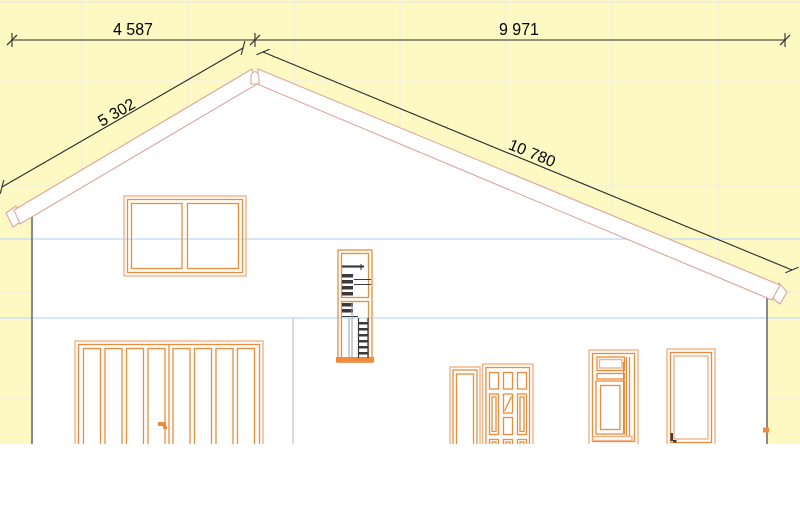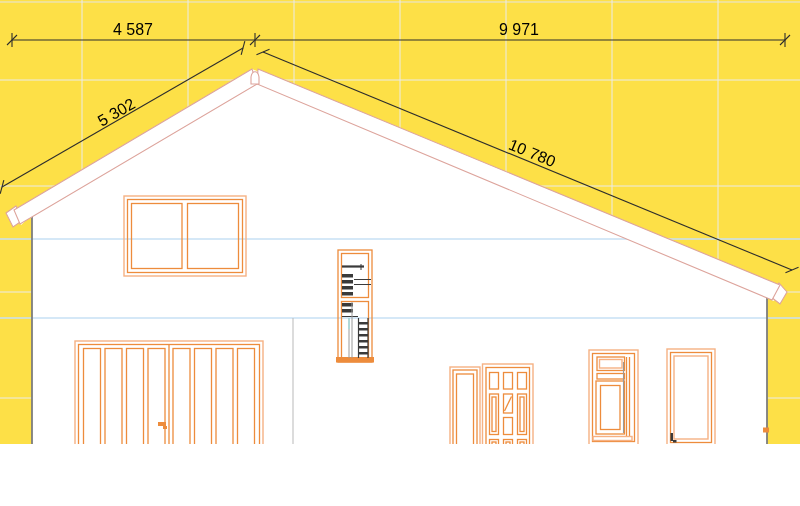--- a/index.html
+++ b/index.html
@@ -1,16 +1,16 @@
 <!DOCTYPE html>
 <html style="--frame-orange: #ed8c3c; --frame-orange-light: #f6b183; --roof-salmon: #dda49c; --story-line-blue: #c7e1f4; --grid-gray: #ebebeb; --wall-gray: #7d7d7d; --dimension-black: #2d2d2d; --detail-dark: #3a3a3a; --detail-cyan: #a7dcdc;"><head>
 <meta charset="utf-8">
 <style>
   html,body{margin:0;padding:0;background:#ffffff;}
-  .canvas{position:relative;width:800px;height:444px;background:#fde047;overflow:hidden;
+  .canvas{position:relative;width:800px;height:444px;background:#fef9c3;overflow:hidden;
           font-family:"Liberation Sans",sans-serif;}
   svg{display:block}
   .grid{stroke:var(--grid-gray,#ebebeb);stroke-width:1;}
   .gridtop{stroke:#e4e4e4;stroke-width:1;}
   .story{stroke:var(--story-line-blue,#c7e1f4);stroke-width:1.4;fill:none;}
   .story-thick{stroke:var(--story-line-blue,#c7e1f4);stroke-width:2.6;fill:none;}
   .innerline{stroke:#b9b9b9;stroke-width:1;}
   .wall{stroke:var(--wall-gray,#7d7d7d);stroke-width:1.8;fill:none;}
   .salmon{stroke:var(--roof-salmon,#dda49c);stroke-width:1.1;fill:#ffffff;}
   .o{stroke:var(--frame-orange,#ed8c3c);fill:none;stroke-width:1.3;}

